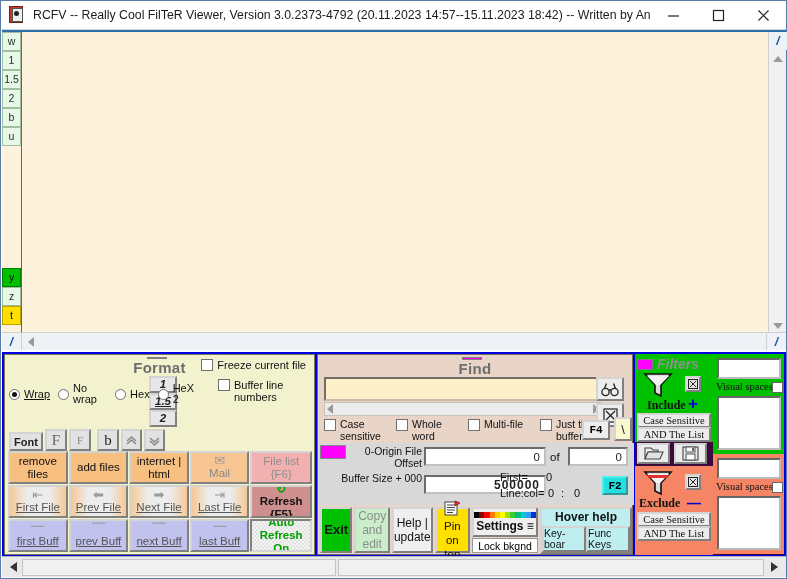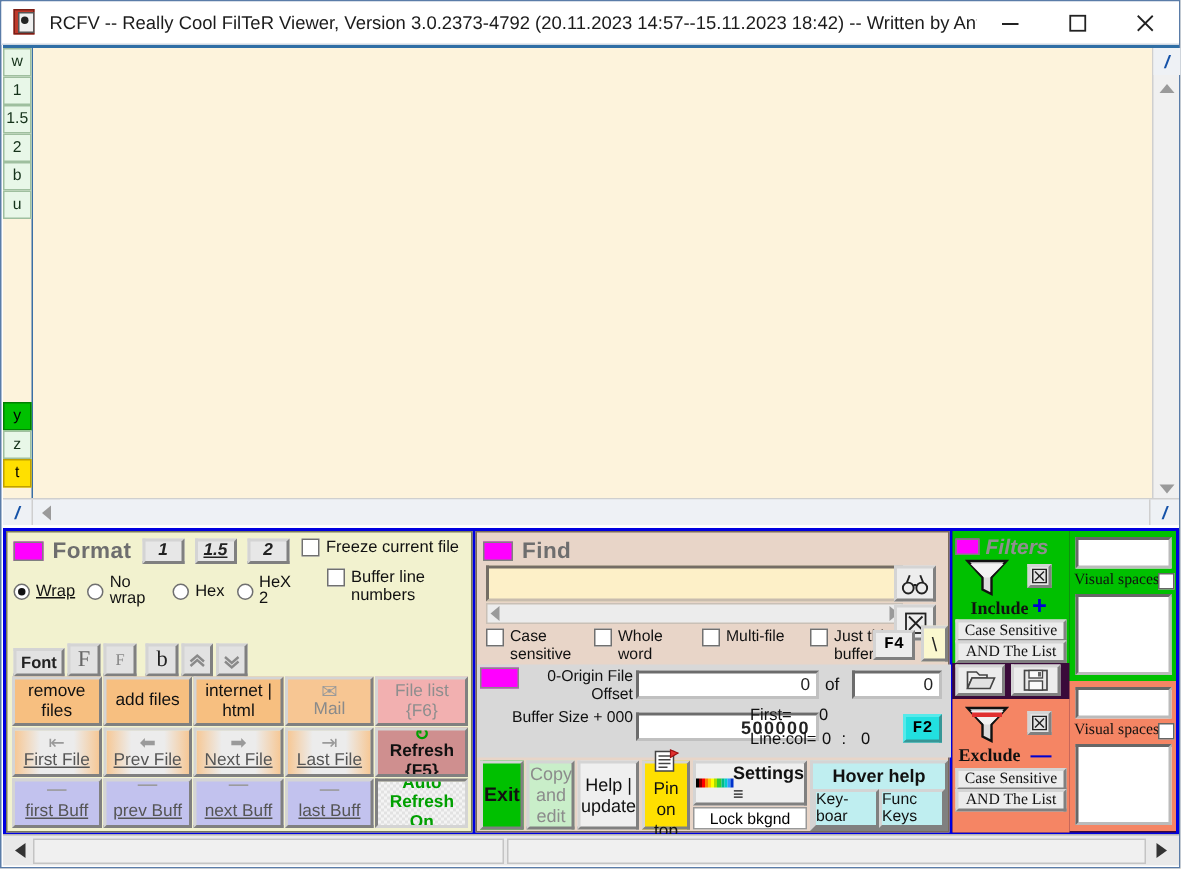--- a/index.html
+++ b/index.html
@@ -97,21 +97,21 @@
   #panels {
     position: absolute; left: 1px; top: 351px; width: 784px; height: 205px;
     background: #0000e0;
   }
 
   
   #format-panel {
     position: absolute; left: 2px; top: 2px; width: 311px; height: 201px;
     background: #f2f2cf; border: 1px solid #7a7a5a;
   }
-  .panel-title-row { display:flex; align-items:center; padding: 2px 4px 0 4px; height:22px; }
+  .panel-title-row { display:flex; align-items:center; padding: 2px 4px 0 4px; height:22px;flex-direction:column; }
   .mag-sq { width: 20px; height: 13px; background: #ff00ff; border: 1px solid #808080; margin-right: 6px; }
   .panel-title { font-size: 15px; font-weight: bold; color: #6e6e6e; letter-spacing: 0.3px; }
   .fmt-num-btn {
     min-width: 28px; height: 17px; margin-left: 7px;
     background: #e7e7e7; border: 2px outset #d4d4d4;
     font-size: 11.5px; font-weight: bold; font-style: italic; color: #222;
     text-align:center; line-height: 13px;
   }
   .radio-row { display:flex; align-items:center; padding: 2px 4px; height: 34px; }
   .radio-item { display:flex; align-items:center; margin-right: 8px; }
@@ -220,21 +220,21 @@
     display:flex; flex-direction:column; align-items:center; justify-content:center;
     font-size: 12px; color:#111; line-height: 14px; text-align:center;
   }
   #exit-btn { width: 42px; background: #00c000; font-weight:bold; font-size: 13px; }
   #copy-btn { width: 46px; background: #c9eec9; color:#8c8c8c; }
   #help-btn { width: 46px; background: #efefef; }
   #pin-btn { width: 46px; background: #ffe000; font-size: 11.5px; }
   #settings-col { width: 76px; display:flex; flex-direction:column; margin-right:2px; }
   #settings-btn {
     height: 30px; background:#efefef; border:2px outset #d4d4d4;
-    display:flex; flex-direction:row; align-items:center; justify-content:center;
+    display:flex; flex-direction:column; align-items:center; justify-content:center;
   }
   #colorbar { display:flex; width: 62px; height: 6px; margin-bottom: 1px; }
   #colorbar i { flex:1 1 auto; display:block; }
   #lock-btn { height: 15px; margin-top:1px; background:#fff; border:1px solid #999; font-size: 10.5px; display:flex; align-items:center; justify-content:center; }
   #hover-col { width: 94px; background: #bfeef0; border: 2px outset #d4d4d4; display:flex; flex-direction:column; align-items:center; }
   #hover-title { font-size: 12px; font-weight:bold; color:#111; height:17px; line-height:17px; }
   #hover-btns { display:flex; }
   .hv-btn { width: 44px; height: 26px; background:#bfeef0; border:2px outset #d4d4d4; font-size:10.5px; color:#111; display:flex; flex-direction:column; align-items:center; justify-content:center; line-height:11px; }
 
   

